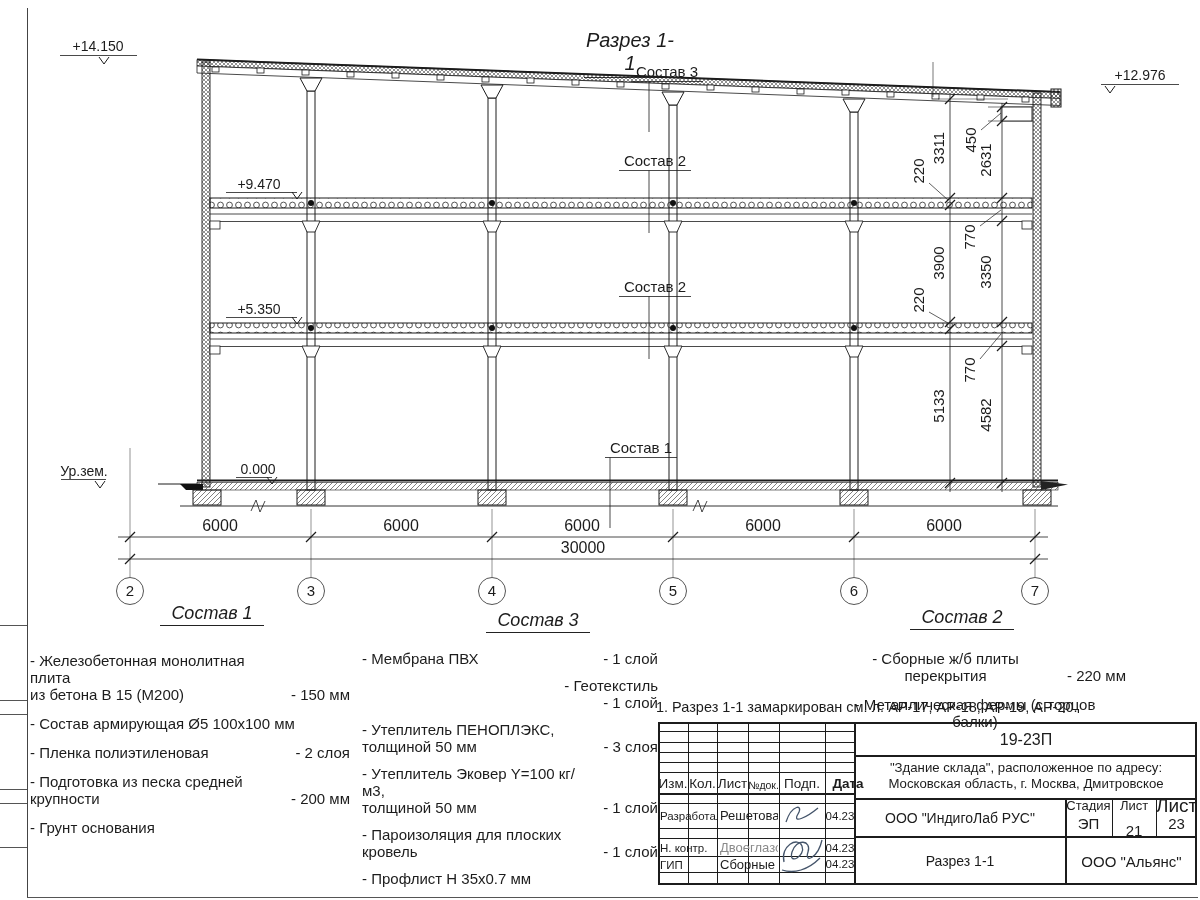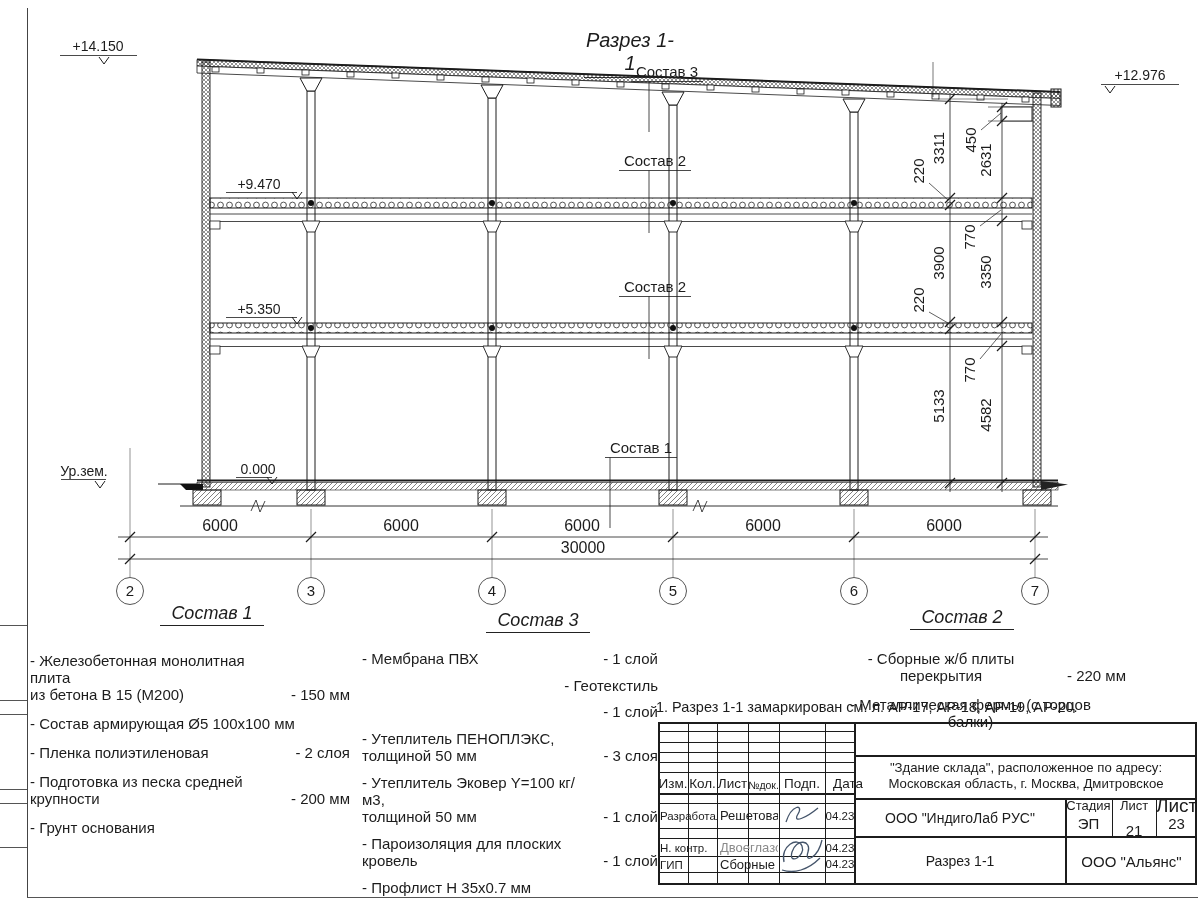--- a/index.html
+++ b/index.html
@@ -3,21 +3,21 @@
 <meta charset="utf-8">
 <style>
   html,body{margin:0;padding:0;background:#e8e8e8;}
   .sheet{position:relative;width:1200px;height:900px;background:#ffffff;overflow:hidden;
          font-family:"Liberation Sans", sans-serif;color:#1c1c1c;}
   .abs{position:absolute;}
   svg text{font-family:"Liberation Sans", sans-serif;fill:#1c1c1c;}
   .dwg-title{font-size:20px;font-style:italic;text-align:center;border-bottom:1.6px solid #222;padding-bottom:2px;}
   .comp-h{font-size:18px;font-style:italic;text-align:center;border-bottom:1.4px solid #222;padding-bottom:1px;}
   .comp-list{font-size:15px;line-height:17px;}
-  .ci{display:flex;justify-content:space-between;align-items:flex-end;margin-bottom:12px;gap:9px;}
+  .ci{display:flex;justify-content:space-between;align-items:flex-end;margin-bottom:12px;}
   .ct{white-space:pre-line;}
   .cv{white-space:nowrap;padding-left:6px;}
   .note{font-size:14.5px;}
   
   .tb{position:absolute;left:658px;top:722px;width:539px;height:163px;}
   .ln{position:absolute;background:#1c1c1c;}
   .tbt{position:absolute;text-align:center;overflow:hidden;}
   .lft{text-align:left;}
   .frame-v{position:absolute;background:#444;width:1.2px;}
   .frame-h{position:absolute;background:#555;height:1px;}
@@ -405,38 +405,39 @@
     <div class="ln" style="left:0;top:134px;width:197px;height:1px;"></div>
     <div class="ln" style="left:0;top:150px;width:197px;height:1px;"></div>
 
     <div class="ln" style="left:197px;top:33px;width:342px;height:1.5px;"></div>
     <div class="ln" style="left:197px;top:76px;width:342px;height:1.5px;"></div>
     <div class="ln" style="left:407px;top:76px;width:1.5px;height:87px;"></div>
     <div class="ln" style="left:454px;top:76px;width:1px;height:38px;"></div>
     <div class="ln" style="left:498px;top:76px;width:1px;height:38px;"></div>
     <div class="ln" style="left:197px;top:114px;width:342px;height:1.5px;"></div>
 
+    <div class="tbt" style="left:197px;top:6px;width:342px;height:24px;line-height:24px;font-size:16px;">19-23П</div>
     <div class="tbt" style="left:199px;top:38px;width:338px;height:15px;font-size:13.2px;">"Здание склада", расположенное по адресу:</div>
     <div class="tbt" style="left:197px;top:54px;width:342px;height:15px;font-size:13.2px;">Московская область, г. Москва, Дмитровское шоссе,163 ж</div>
     <div class="tbt" style="left:197px;top:82px;width:210px;height:28px;line-height:28px;font-size:14px;">ООО "ИндигоЛаб РУС"</div>
     <div class="tbt" style="left:407px;top:77px;width:47px;height:13px;line-height:13px;font-size:13px;">Стадия</div>
     <div class="tbt" style="left:454px;top:77px;width:44px;height:13px;line-height:13px;font-size:13px;">Лист</div>
     <div class="tbt" style="left:498px;top:77px;width:41px;height:13px;line-height:13px;font-size:19px;">Листов</div>
     <div class="tbt" style="left:407px;top:92px;width:47px;height:20px;line-height:20px;font-size:15px;">ЭП</div>
     <div class="tbt" style="left:454px;top:92px;width:44px;height:20px;line-height:20px;font-size:15px;margin-top:7px;">21</div>
     <div class="tbt" style="left:498px;top:92px;width:41px;height:20px;line-height:20px;font-size:15px;">23</div>
     <div class="tbt" style="left:197px;top:118px;width:210px;height:43px;line-height:43px;font-size:14px;">Разрез 1-1</div>
     <div class="tbt" style="left:408px;top:118px;width:131px;height:43px;line-height:43px;font-size:15px;">ООО "Альянс"</div>
 
     <div class="tbt" style="left:0;top:52px;width:30px;height:19px;line-height:19px;font-size:13.5px;">Изм.</div>
     <div class="tbt" style="left:30px;top:52px;width:29px;height:19px;line-height:19px;font-size:13.5px;">Кол.</div>
     <div class="tbt" style="left:59px;top:52px;width:31px;height:19px;line-height:19px;font-size:13.5px;">Лист</div>
     <div class="tbt" style="left:90px;top:55px;width:31px;height:16px;line-height:16px;font-size:10.5px;">№док.</div>
     <div class="tbt" style="left:121px;top:52px;width:46px;height:19px;line-height:19px;font-size:13.5px;">Подп.</div>
-    <div class="tbt" style="left:167px;top:52px;width:46px;height:19px;line-height:19px;font-size:13.5px;">Дата</div>
+    <div class="tbt" style="left:167px;top:52px;width:46px;height:19px;line-height:19px;font-size:13.5px;font-weight:bold;">Дата</div>
 
     <div class="tbt lft" style="left:2px;top:87px;width:58px;height:14px;line-height:14px;font-size:11.5px;">Разработал</div>
     <div class="tbt lft" style="left:62px;top:86px;width:58px;height:15px;line-height:15px;font-size:13px;">Решетова</div>
     <div class="tbt" style="left:167px;top:87px;width:30px;height:14px;line-height:14px;font-size:11.5px;">04.23</div>
 
     <div class="tbt lft" style="left:2px;top:119px;width:58px;height:14px;line-height:14px;font-size:11.5px;">Н. контр.</div>
     <div class="tbt lft" style="left:62px;top:118px;width:58px;height:15px;line-height:15px;font-size:13px;color:#8a8a8a;">Двоеглазов</div>
     <div class="tbt" style="left:167px;top:120px;width:30px;height:13px;line-height:13px;font-size:11.5px;">04.23</div>
 
     <div class="tbt lft" style="left:2px;top:136px;width:58px;height:14px;line-height:14px;font-size:11.5px;">ГИП</div>

